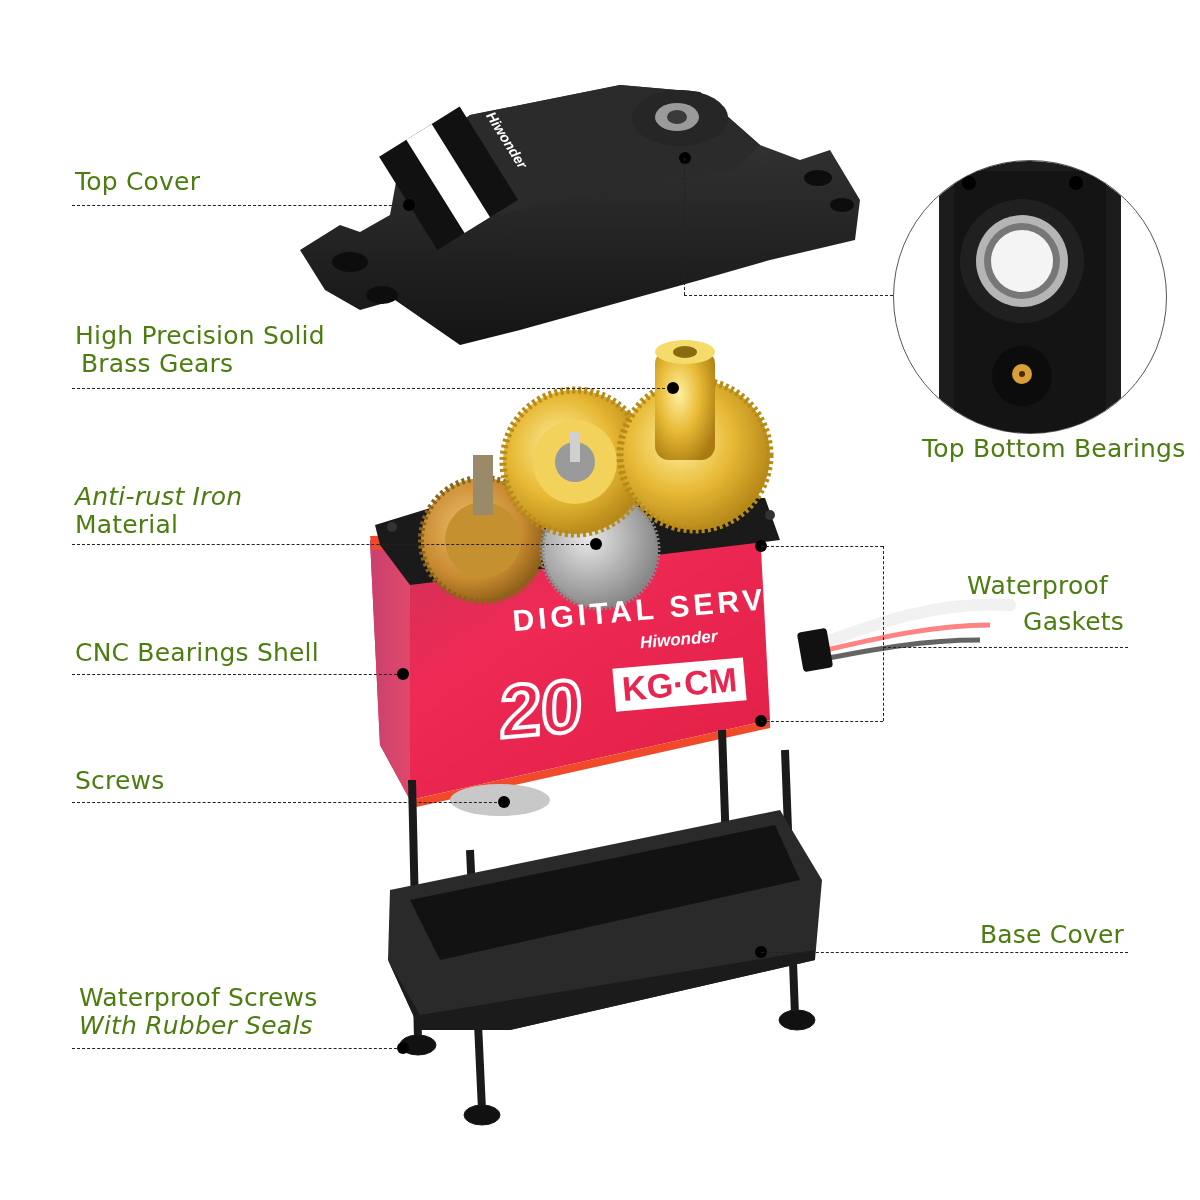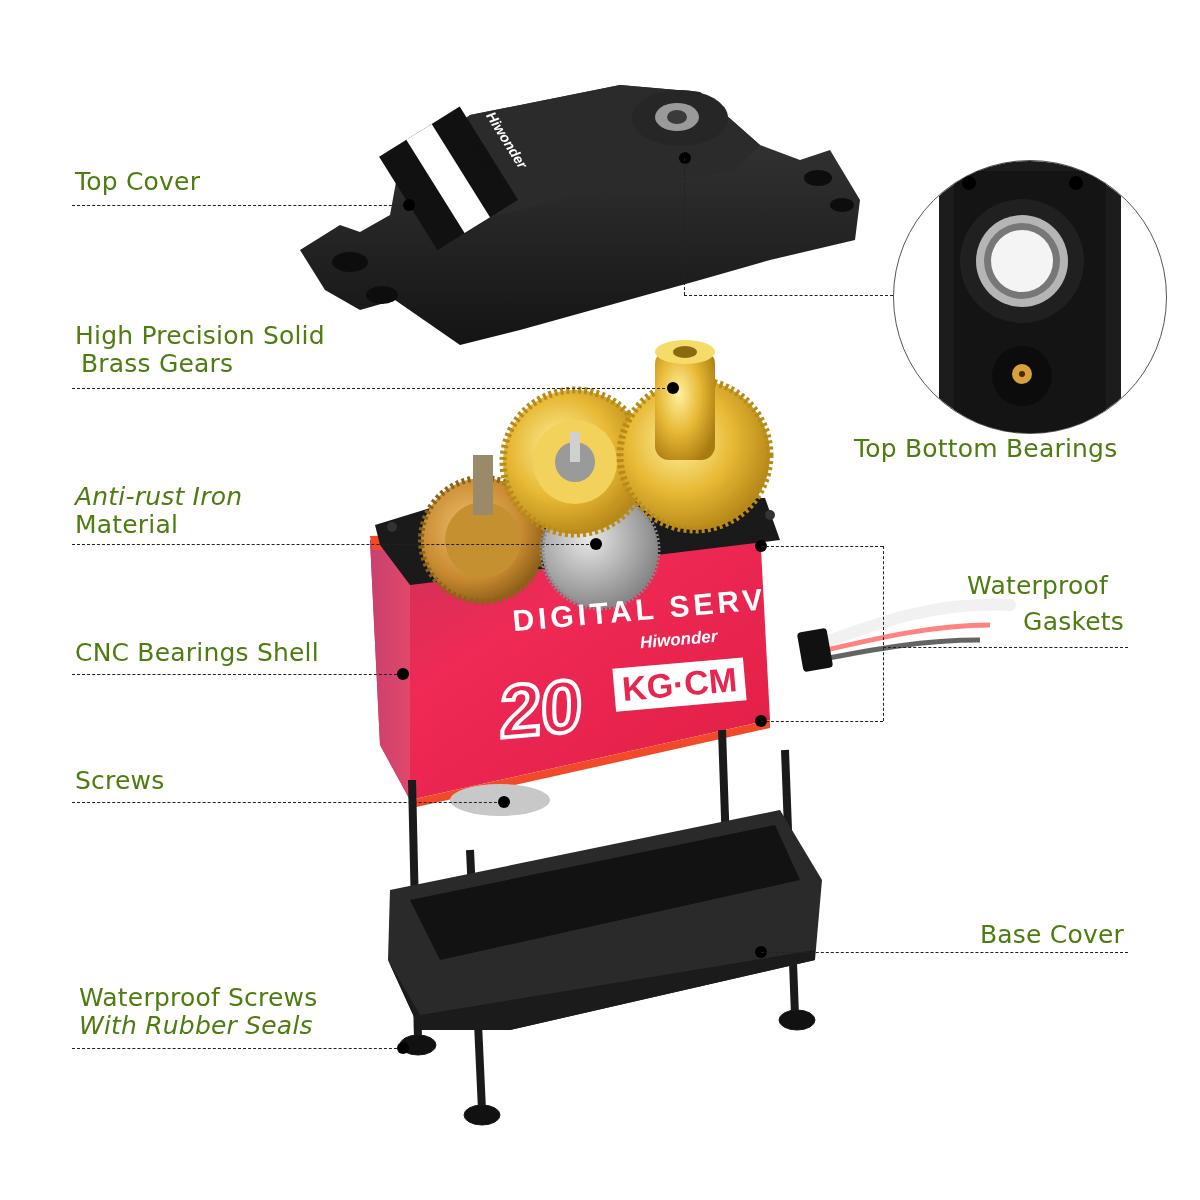--- a/index.html
+++ b/index.html
@@ -170,21 +170,21 @@
 <div>
   <div class="label" style="left:79px;top:984px;">Waterproof Screws</div>
   <div class="label" style="left:79px;top:1012px;font-style:italic;">With Rubber Seals</div>
 </div>
 <div class="dash-h" style="left:72px;top:1048px;width:330px;"></div>
 <div class="dot" style="left:397px;top:1042px;"></div>
 
 <div class="dot" style="left:679px;top:152px;"></div>
 <div class="dash-v" style="left:684px;top:158px;height:137px;"></div>
 <div class="dash-h" style="left:684px;top:295px;width:209px;"></div>
-<div class="label" style="left:854px;top:435px;">Top Bottom Bearings</div>
+<div class="label" style="left:922px;top:435px;">Top Bottom Bearings</div>
 
 <div>
   <div class="label right" style="right:92px;top:572px;">Waterproof</div>
   <div class="label right" style="right:76px;top:608px;">Gaskets</div>
 </div>
 <div class="dot" style="left:755px;top:540px;"></div>
 <div class="dash-h" style="left:761px;top:546px;width:122px;"></div>
 <div class="dash-v" style="left:883px;top:546px;height:175px;"></div>
 <div class="dot" style="left:755px;top:715px;"></div>
 <div class="dash-h" style="left:761px;top:721px;width:122px;"></div>

